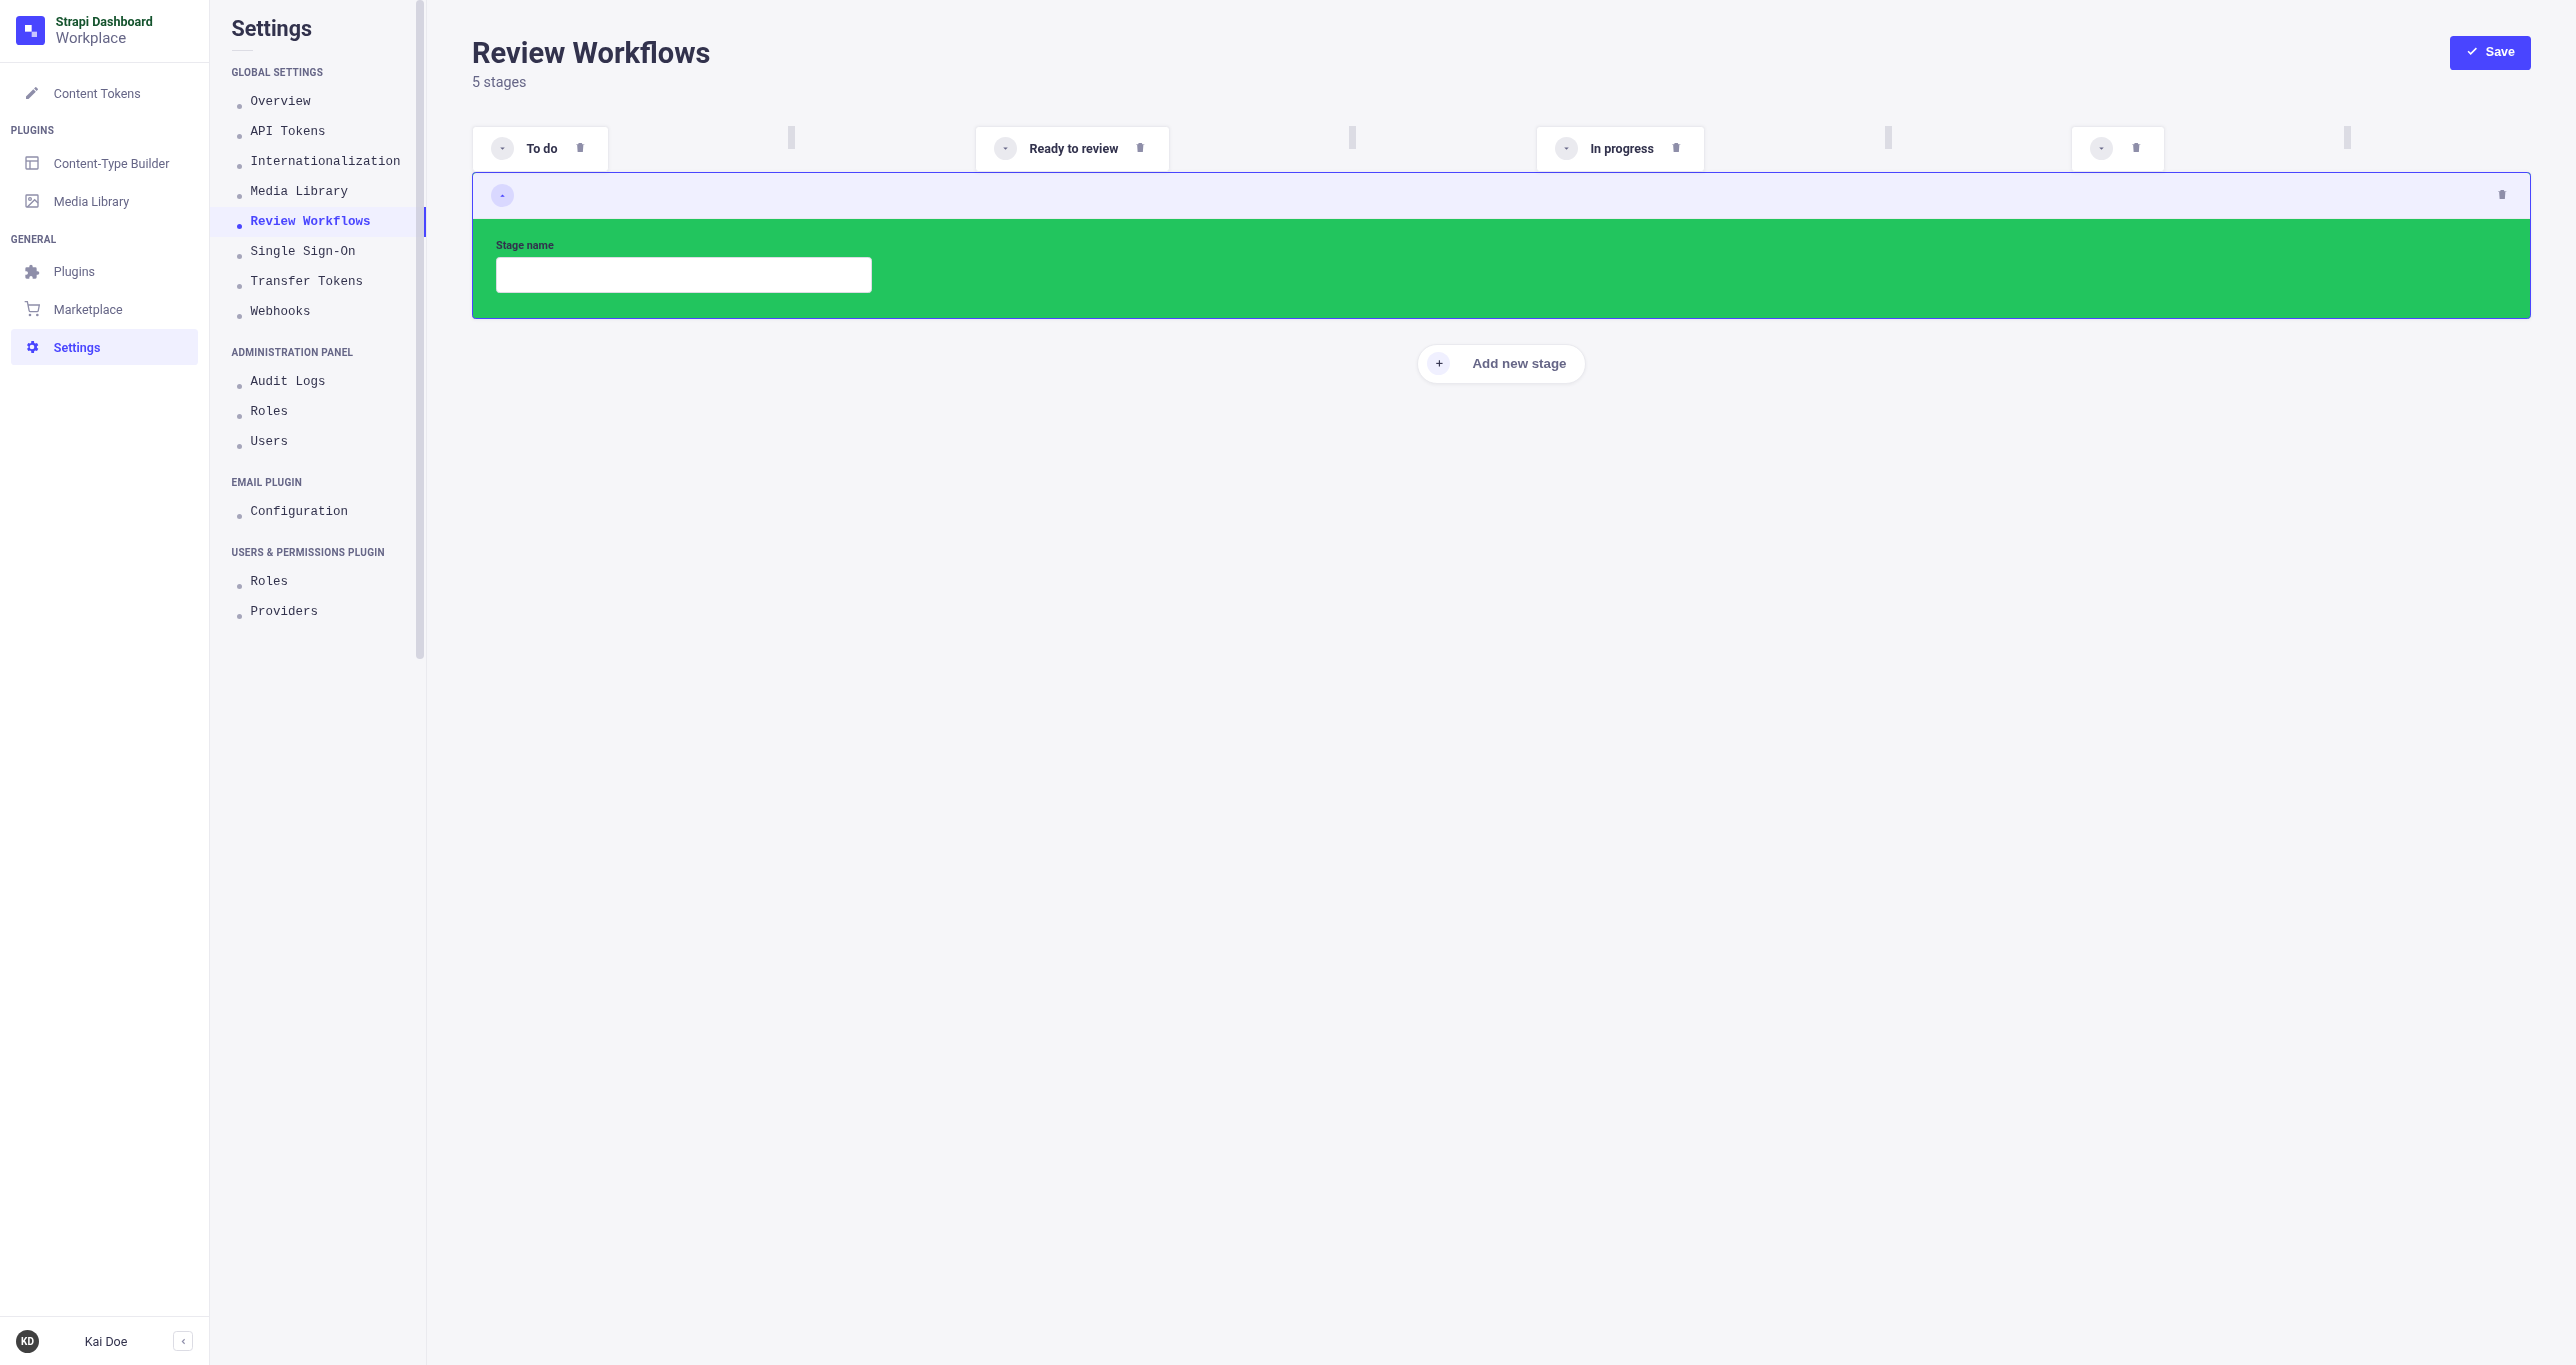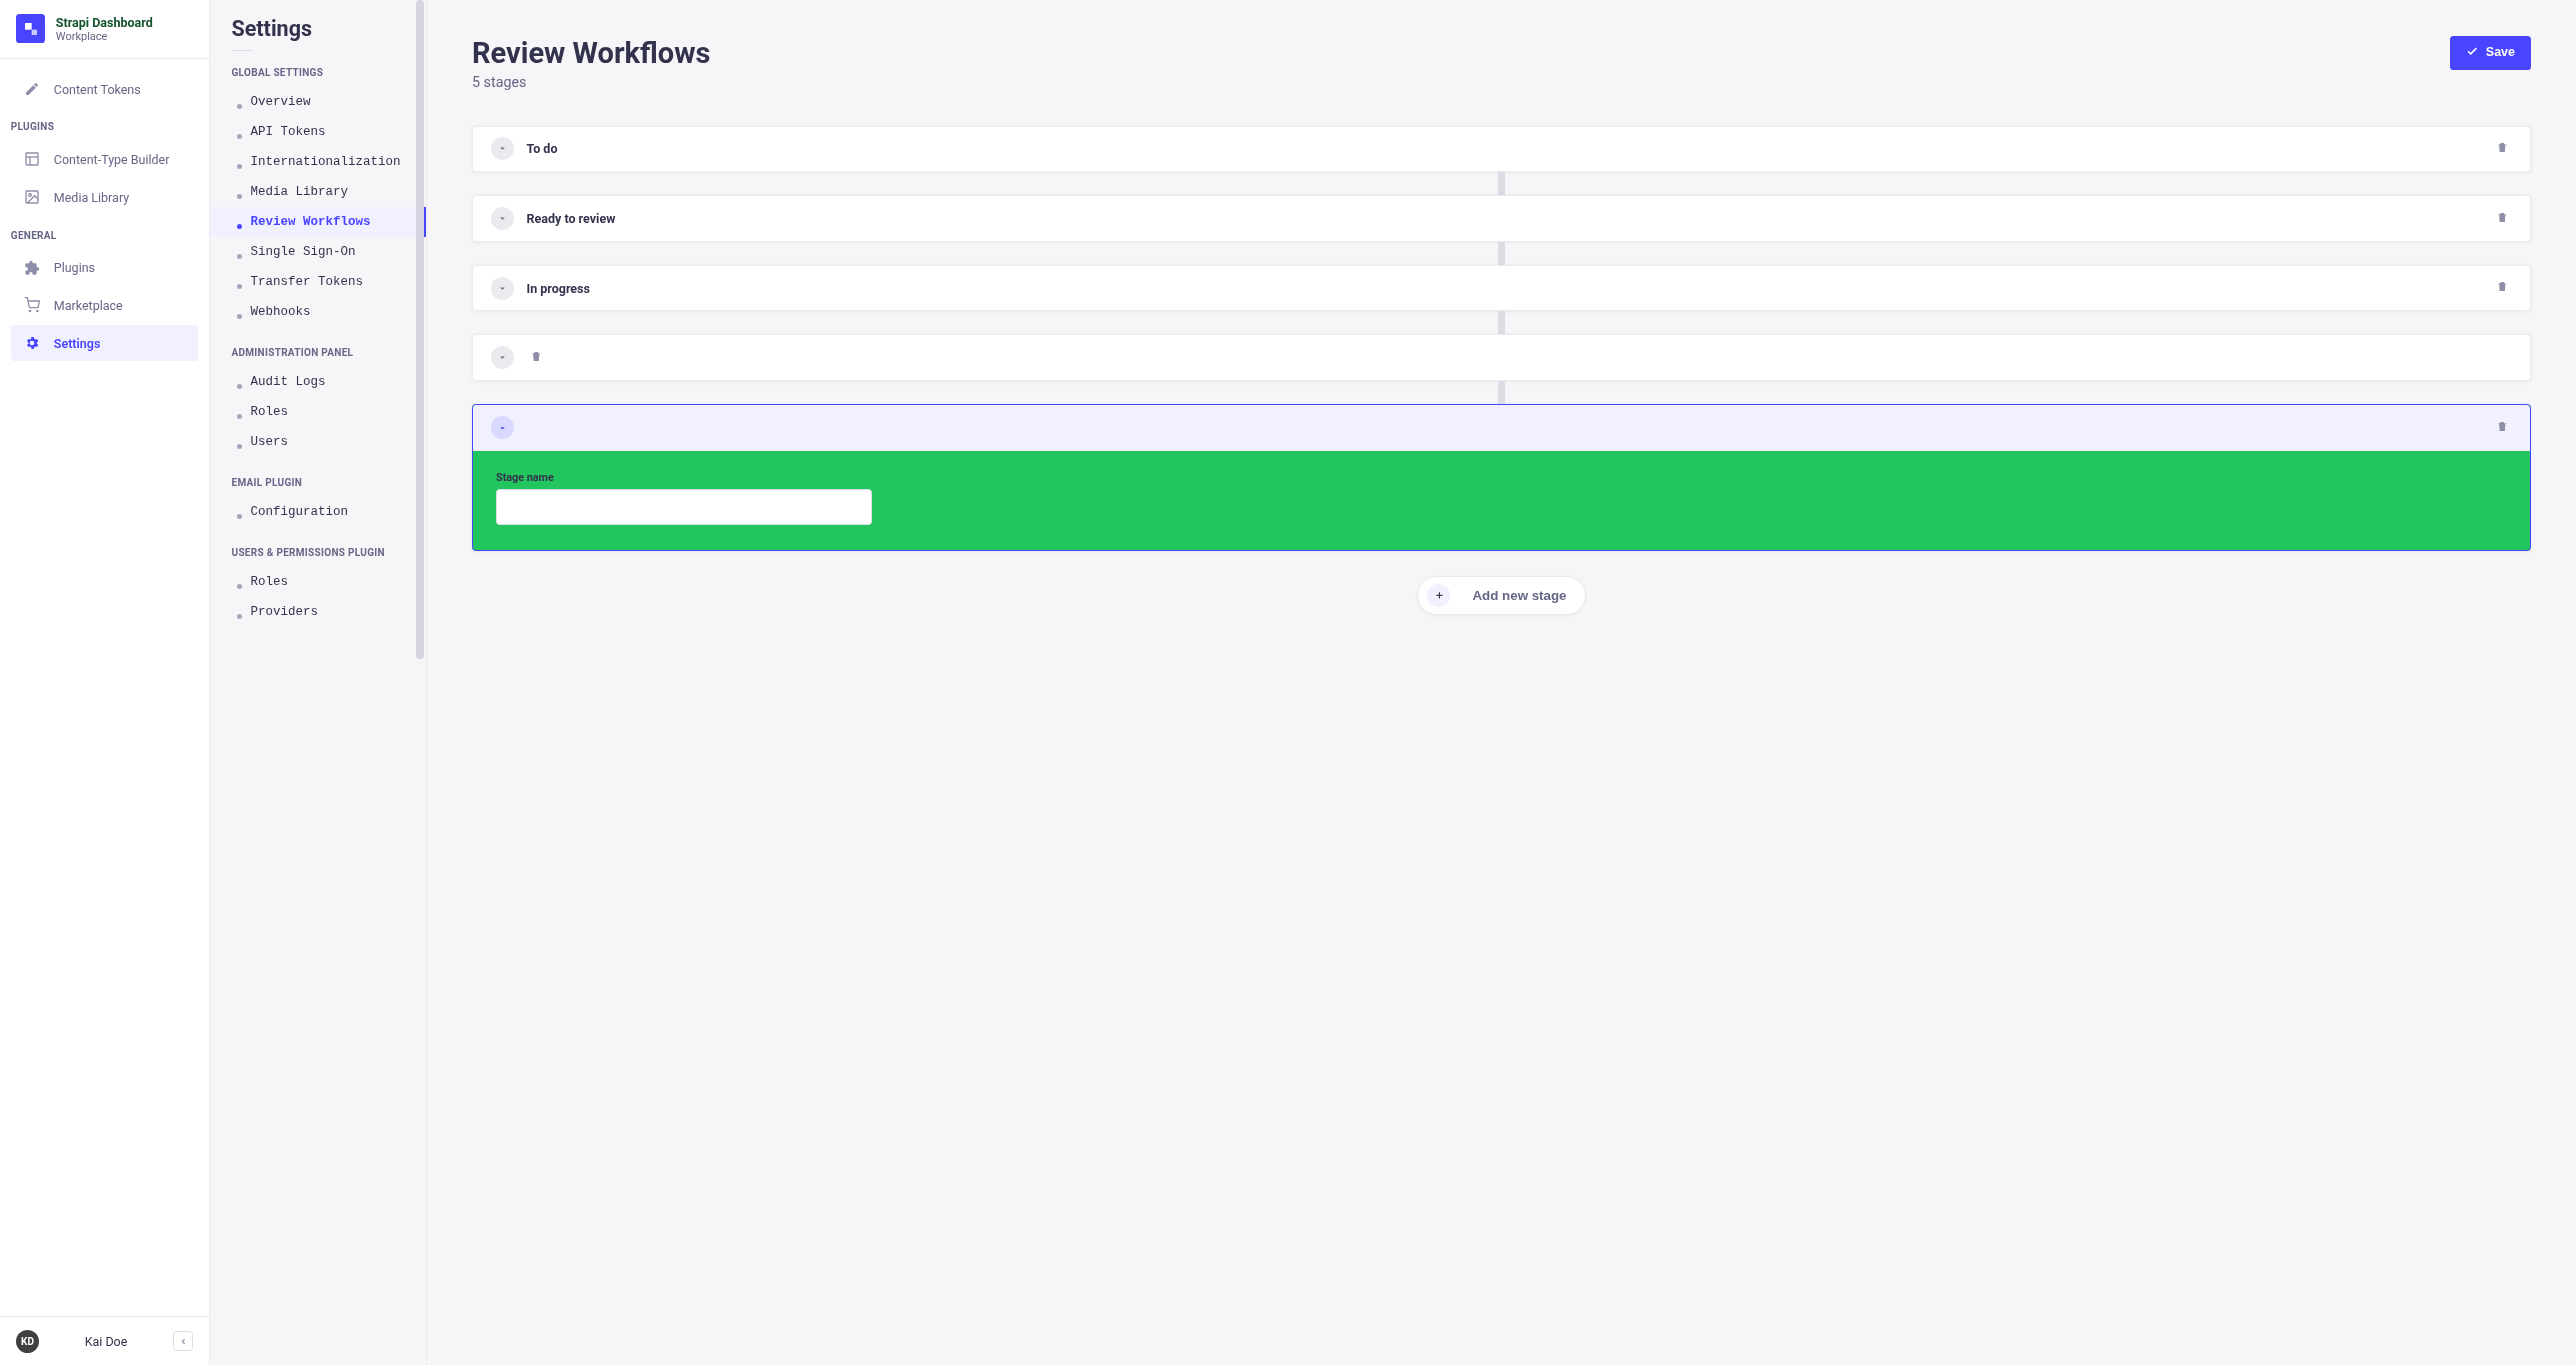--- a/index.html
+++ b/index.html
@@ -5,21 +5,21 @@
 * { box-sizing: border-box; margin: 0; padding: 0; }
 body { font-family: -apple-system, BlinkMacSystemFont, "Segoe UI", Roboto, Helvetica, Arial, sans-serif; background: #f6f6f9; color: #32324d; font-size: 12.5px; }
 .app { display: flex; height: 100vh; }
 
 
 .sidebar-left { width: 210px; background: #fff; border-right: 0.9px solid #eaeaef; display: flex; flex-direction: column; position: relative; }
 .brand { display: flex; align-items: center; padding: 14.3px 16px; border-bottom: 0.9px solid #eaeaef; gap: 10.8px; }
 .brand-logo { width: 29px; height: 29px; background: #4945ff; border-radius: 3.6px; display:flex; align-items:center; justify-content:center; }
 .brand-logo svg { width: 16px; height: 16px; }
 .brand-text .title { font-weight: 700; color: #14532d; font-size: 12.5px; }
-.brand-text .sub { font-size: 11px; color: #666687; }
+.brand-text .sub { font-size: 15px; color: #666687; }
 
 .nav-section { padding: 10.8px 10.8px 0 10.8px; }
 .nav-section-label { font-size: 10px; font-weight: 700; color: #666687; letter-spacing: 0.3px; padding: 12.5px 10.8px 7.2px 10.8px; text-transform: uppercase; }
 .nav-item { display: flex; align-items: center; gap: 12.5px; padding: 9px 12.5px; border-radius: 3.6px; color: #666687; cursor: pointer; margin: 1.8px 0; }
 .nav-item.active { background: #f0f0ff; color: #4945ff; font-weight: 600; }
 .nav-item .icon { width: 18px; height: 18px; display:flex; align-items:center; justify-content:center; color: #8e8ea9; }
 .nav-item.active .icon { color: #4945ff; }
 
 .sidebar-footer { margin-top: auto; border-top: 0.9px solid #eaeaef; padding: 12.5px 16px; display:flex; align-items:center; gap: 12.5px; }
 .avatar { width: 23px; height: 23px; border-radius: 50%; background: #404040; color:#fff; font-size:10px; font-weight:700; display:flex; align-items:center; justify-content:center; }
@@ -39,21 +39,21 @@
 .subnav-item.active { background:#f0f0ff; color:#4945ff; font-weight:600; border-right: 2.7px solid #4945ff; position: relative; }
 .subnav-item.active .bullet { background:#4945ff; }
 
 
 .main { flex:1; overflow-y:auto; padding: 36px 45px; }
 .main-header { display:flex; justify-content:space-between; align-items:flex-start; margin-bottom: 36px; }
 .main-header h1 { font-size: 29px; font-weight:700; color:#32324d; margin-bottom:3.6px; }
 .main-header .subtitle { color:#666687; font-size: 14.3px; }
 .save-btn { background:#4945ff; color:#fff; border:none; border-radius:3.6px; padding: 9px 16px; font-size:12.5px; font-weight:600; display:flex; gap:7.2px; cursor:pointer; }
 
-.stages { display:flex; flex-direction:column; }
+.stages { display:flex; flex-direction:row; }
 .stage-connector { width: 7.2px; height: 23px; background:#dcdce4; margin: 0 auto; }
 .stage-card { background:#fff; border: 0.9px solid #eaeaef; border-radius:3.6px; box-shadow: 0 0.9px 3.6px rgba(33,33,52,0.06); }
 .stage-row { display:flex; align-items:center; padding: 10.8px 18px; gap: 12.5px; }
 .stage-toggle { width:23px; height:23px; border-radius:50%; background:#eaeaef; display:flex; align-items:center; justify-content:center; cursor:pointer; color:#666687; }
 .stage-name { font-weight:700; color:#32324d; flex:1; }
 .stage-delete { color:#8e8ea9; cursor:pointer; padding: 3.6px; }
 
 .stage-card.open { border: 0.9px solid #4945ff; background: #22c55e; }
 .stage-card.open .stage-row { background:#f0f0ff; border-bottom: 0.9px solid #eaeaef; border-radius: 3.6px 3.6px 0 0; }
 .stage-card.open .stage-toggle { background:#d9d8ff; color:#4945ff; }

